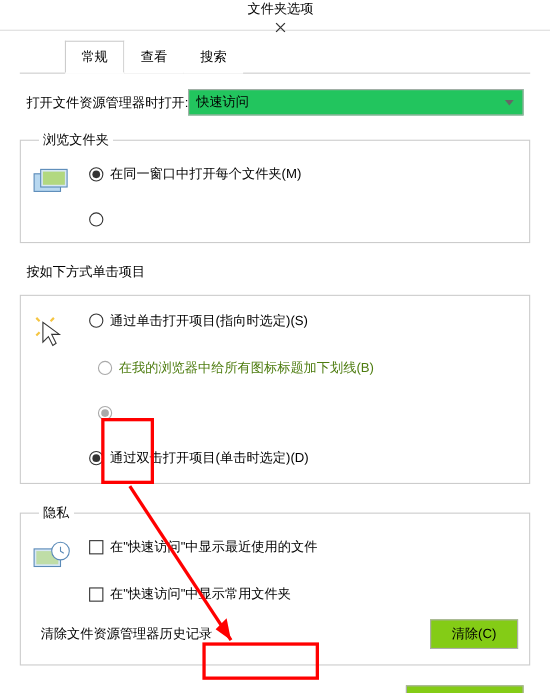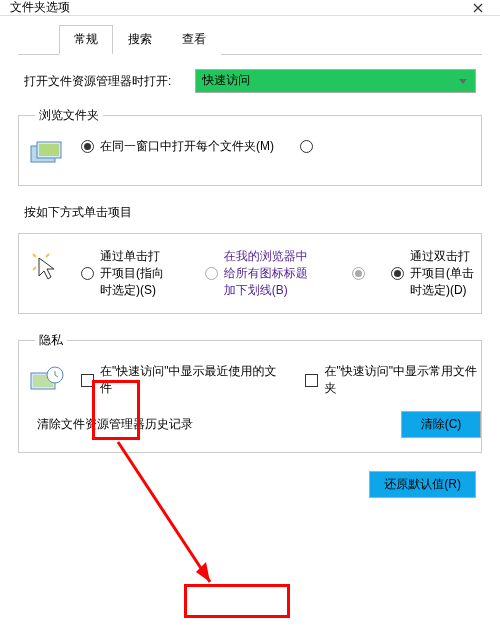--- a/index.html
+++ b/index.html
@@ -1,46 +1,46 @@
 <!DOCTYPE html>
 <html><head>
 <meta charset="utf-8">
 <style>
 * { box-sizing: border-box; margin: 0; padding: 0; }
 body { font-family: "Microsoft YaHei", "Segoe UI", sans-serif; font-size: 12px; background: #fff; color: #000; width: 500px; height: 630px; overflow: hidden; }
-.titlebar { display: flex; justify-content: space-between; align-items: center; height: 16px; padding: 0 0 0 10px; border-bottom: 1px solid #ddd; }
+.titlebar { display: flex; justify-content: space-between; align-items: center; height: 28px; padding: 0 0 0 10px; border-bottom: 1px solid #ddd; flex-direction: column; }
 .titlebar-title { font-size: 12px; }
 .close-btn { width: 44px; height: 30px; display: flex; align-items: center; justify-content: center; font-size: 14px; cursor: pointer; }
 .content { padding: 8px 18px 10px 18px; }
 .tabs { display: flex; border-bottom: 1px solid #ccc; margin-bottom: 14px; padding-left: 41px; }
 .tab { padding: 5px 14px; border: 1px solid transparent; border-bottom: none; cursor: pointer; position: relative; top: 1px; background: #fff; }
 .tab.active { border-color: #ccc; border-bottom: 2px solid #fff; }
-.row-open { display: flex; align-items: center; gap: 24px; margin: 0 6px 14px 6px; }
+.row-open { display: flex; align-items: center; gap: 0; margin: 0 6px 14px 6px; }
 .dropdown { flex: 1; height: 24px; border: 1px solid #adadad; padding: 2px 22px 2px 6px; background: #22c55e; position: relative; cursor: pointer; }
 .dropdown::after { content: ""; position: absolute; right: 8px; top: 9px; border-left: 4px solid transparent; border-right: 4px solid transparent; border-top: 5px solid #666; }
-fieldset { border: 1px solid #ccc; padding: 14px 0 14px 10px; margin-bottom: 18px; position: relative; }
+fieldset { border: 1px solid #ccc; padding: 14px 10px 14px 10px; margin-bottom: 18px; position: relative; }
 legend { padding: 0 4px; font-size: 12px; margin-left: 6px; }
 .fieldset-row { display: flex; align-items: flex-start; gap: 8px; }
 .icon-box { width: 44px; flex-shrink: 0; padding-top: 2px; }
-.radios, .checks { flex: 1; display: flex; flex-direction: row; gap: 26px; }
+.radios, .checks { flex: 1; display: flex; flex-direction: column; gap: 26px; }
 .radio-item { display: flex; align-items: center; gap: 6px; cursor: pointer; }
-.radio-item.disabled { color: #4c1d95; cursor: default; }
+.radio-item.disabled { color: #4d7c0f; cursor: default; }
 .radio-circle { width: 13px; height: 13px; border: 1px solid #333; border-radius: 50%; position: relative; flex-shrink: 0; }
 .radio-item.disabled .radio-circle { border-color: #aaa; }
 .radio-circle.checked::after { content: ""; position: absolute; width: 7px; height: 7px; background: #333; border-radius: 50%; top: 2px; left: 2px; }
 .radio-item.disabled .radio-circle.checked::after { background: #aaa; }
 .sub-text { margin-left: 8px; }
 .sub-label { margin: 0 6px 12px 6px; }
 .check-item { display: flex; align-items: center; gap: 6px; cursor: pointer; }
 .checkbox { width: 13px; height: 13px; border: 1px solid #333; flex-shrink: 0; }
 .privacy-icon svg { width: 36px; height: 28px; }
 .folder-icon svg { width: 36px; height: 28px; }
 .click-icon svg { width: 34px; height: 34px; }
 .history-row { display: flex; justify-content: space-between; align-items: center; margin: 14px 0 0 8px; }
-.btn { border: 1px solid #adadad; background: #0ea5e9; padding: 4px 14px; cursor: pointer; font-family: inherit; font-size: 12px; min-width: 80px; text-align: center; }
+.btn { border: 1px solid #adadad; background: #84cc16; padding: 4px 14px; cursor: pointer; font-family: inherit; font-size: 12px; min-width: 80px; text-align: center; }
 .restore-row { text-align: right; margin: 16px 6px 50px 0; }
 
 .anno { position: absolute; border: 3px solid #ff0000; pointer-events: none; }
 .arrow-svg { position: absolute; pointer-events: none; }
 .container { position: relative; }
 </style>
 </head>
 <body>
 
 <div class="container">
@@ -53,22 +53,22 @@
             <path d="M1 1 L9 9 M9 1 L1 9" stroke="#333" stroke-width="1.2"></path>
           </svg>
     </span>
   </div>
 </div>
 
 <div class="content">
 
   <div class="tabs">
     <div class="tab active">常规</div>
+    <div class="tab">查看</div>
     <div class="tab">搜索</div>
-    <div class="tab">查看</div>
   </div>
 
   <div class="row-open">
     <span>打开文件资源管理器时打开:</span>
     <div class="dropdown">
       <span>快速访问</span>
     </div>
   </div>
 
   <fieldset>

